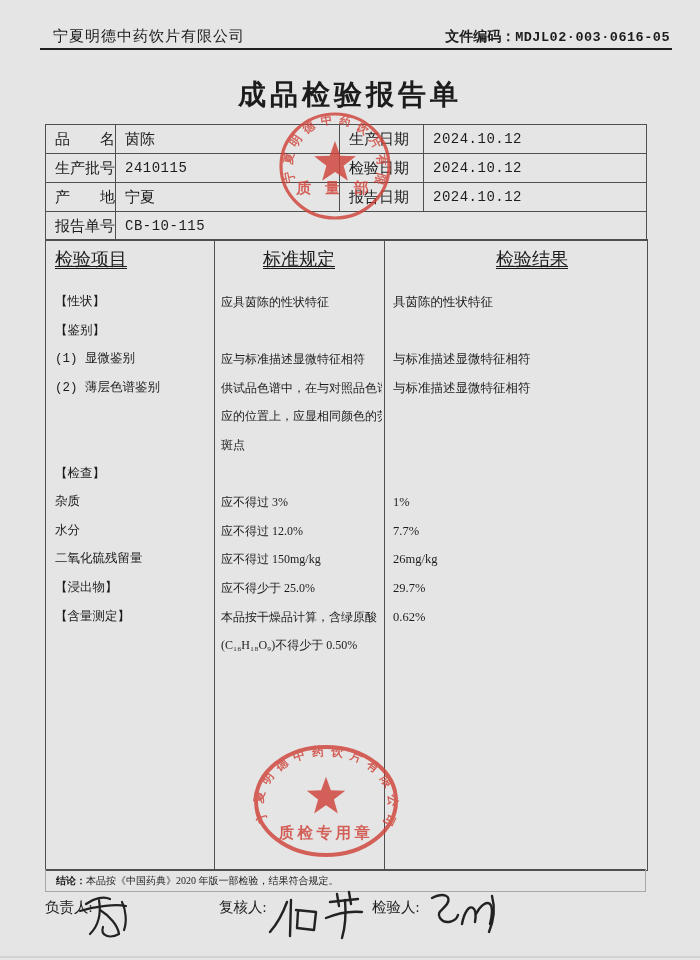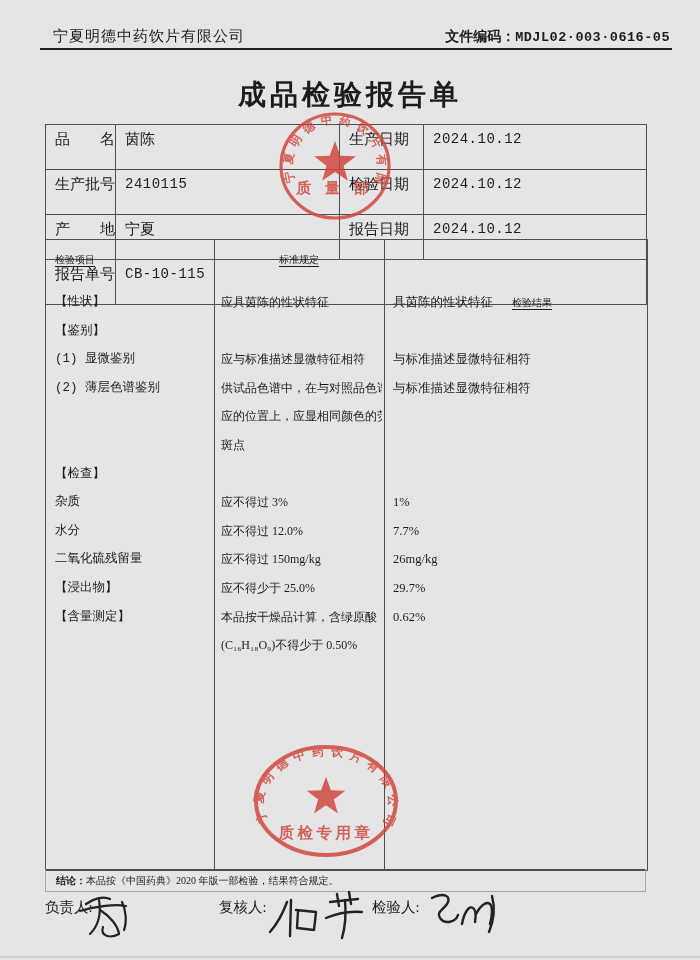--- a/index.html
+++ b/index.html
@@ -13,29 +13,29 @@
 
   
   .company{left:53px;top:27px;font-size:15px;letter-spacing:1px;}
   .doccode{right:30px;top:28px;font-size:14px;}
   .doccode .mono{font-size:13.5px;letter-spacing:0.5px;}
   .rule{left:40px;top:48px;width:632px;height:2px;background:#1f1f1f;}
   .title{left:0;top:76px;width:700px;text-align:center;font-size:28px;font-weight:bold;letter-spacing:4px;}
 
   
   table.info{left:45px;top:124px;width:601px;border-collapse:collapse;table-layout:fixed;font-size:15px;}
-  table.info td{border:1px solid #4f4f4f;height:28px;padding:0 0 16px 9px;white-space:nowrap;overflow:hidden;}
+  table.info td{border:1px solid #4f4f4f;height:28px;padding:0 0 0 9px;white-space:nowrap;overflow:hidden;}
   table.info td.num{letter-spacing:0.5px;font-size:14px;}
 
   
   .grid{left:45px;top:239px;width:601px;height:630px;border:1px solid #4f4f4f;}
   .vline{position:absolute;top:0;width:1px;height:100%;background:#4f4f4f;}
   .v1{left:168px;} .v2{left:338px;}
-  .ghead{position:absolute;top:13px;font-size:10px;white-space:nowrap;}
-  .gh1{left:9px;} .gh2{left:168px;width:170px;text-align:center;} .gh3{left:338px;width:296px;text-align:center;margin-top:43px;}
+  .ghead{position:absolute;top:7px;font-size:18px;white-space:nowrap;text-decoration:underline;}
+  .gh1{left:9px;} .gh2{left:168px;width:170px;text-align:center;} .gh3{left:338px;width:296px;text-align:center;}
   .u{text-decoration:underline;text-underline-offset:3px;}
   .col{position:absolute;top:48px;font-size:12.5px;}
   .col div{height:28.6px;line-height:28.6px;white-space:nowrap;overflow:hidden;}
   .colA{left:9px;width:157px;font-family:Liberation Mono, monospace;}
   .colB{left:175px;width:161px;font-size:12px;}
   .colC{left:347px;width:250px;}
 
   
   .conclusion{left:45px;top:869px;width:601px;height:23px;border:1px solid #a8a8a8;border-top:1px solid #4f4f4f;
     line-height:22px;font-size:10px;padding-left:10px;box-sizing:border-box;white-space:nowrap;overflow:hidden;}

